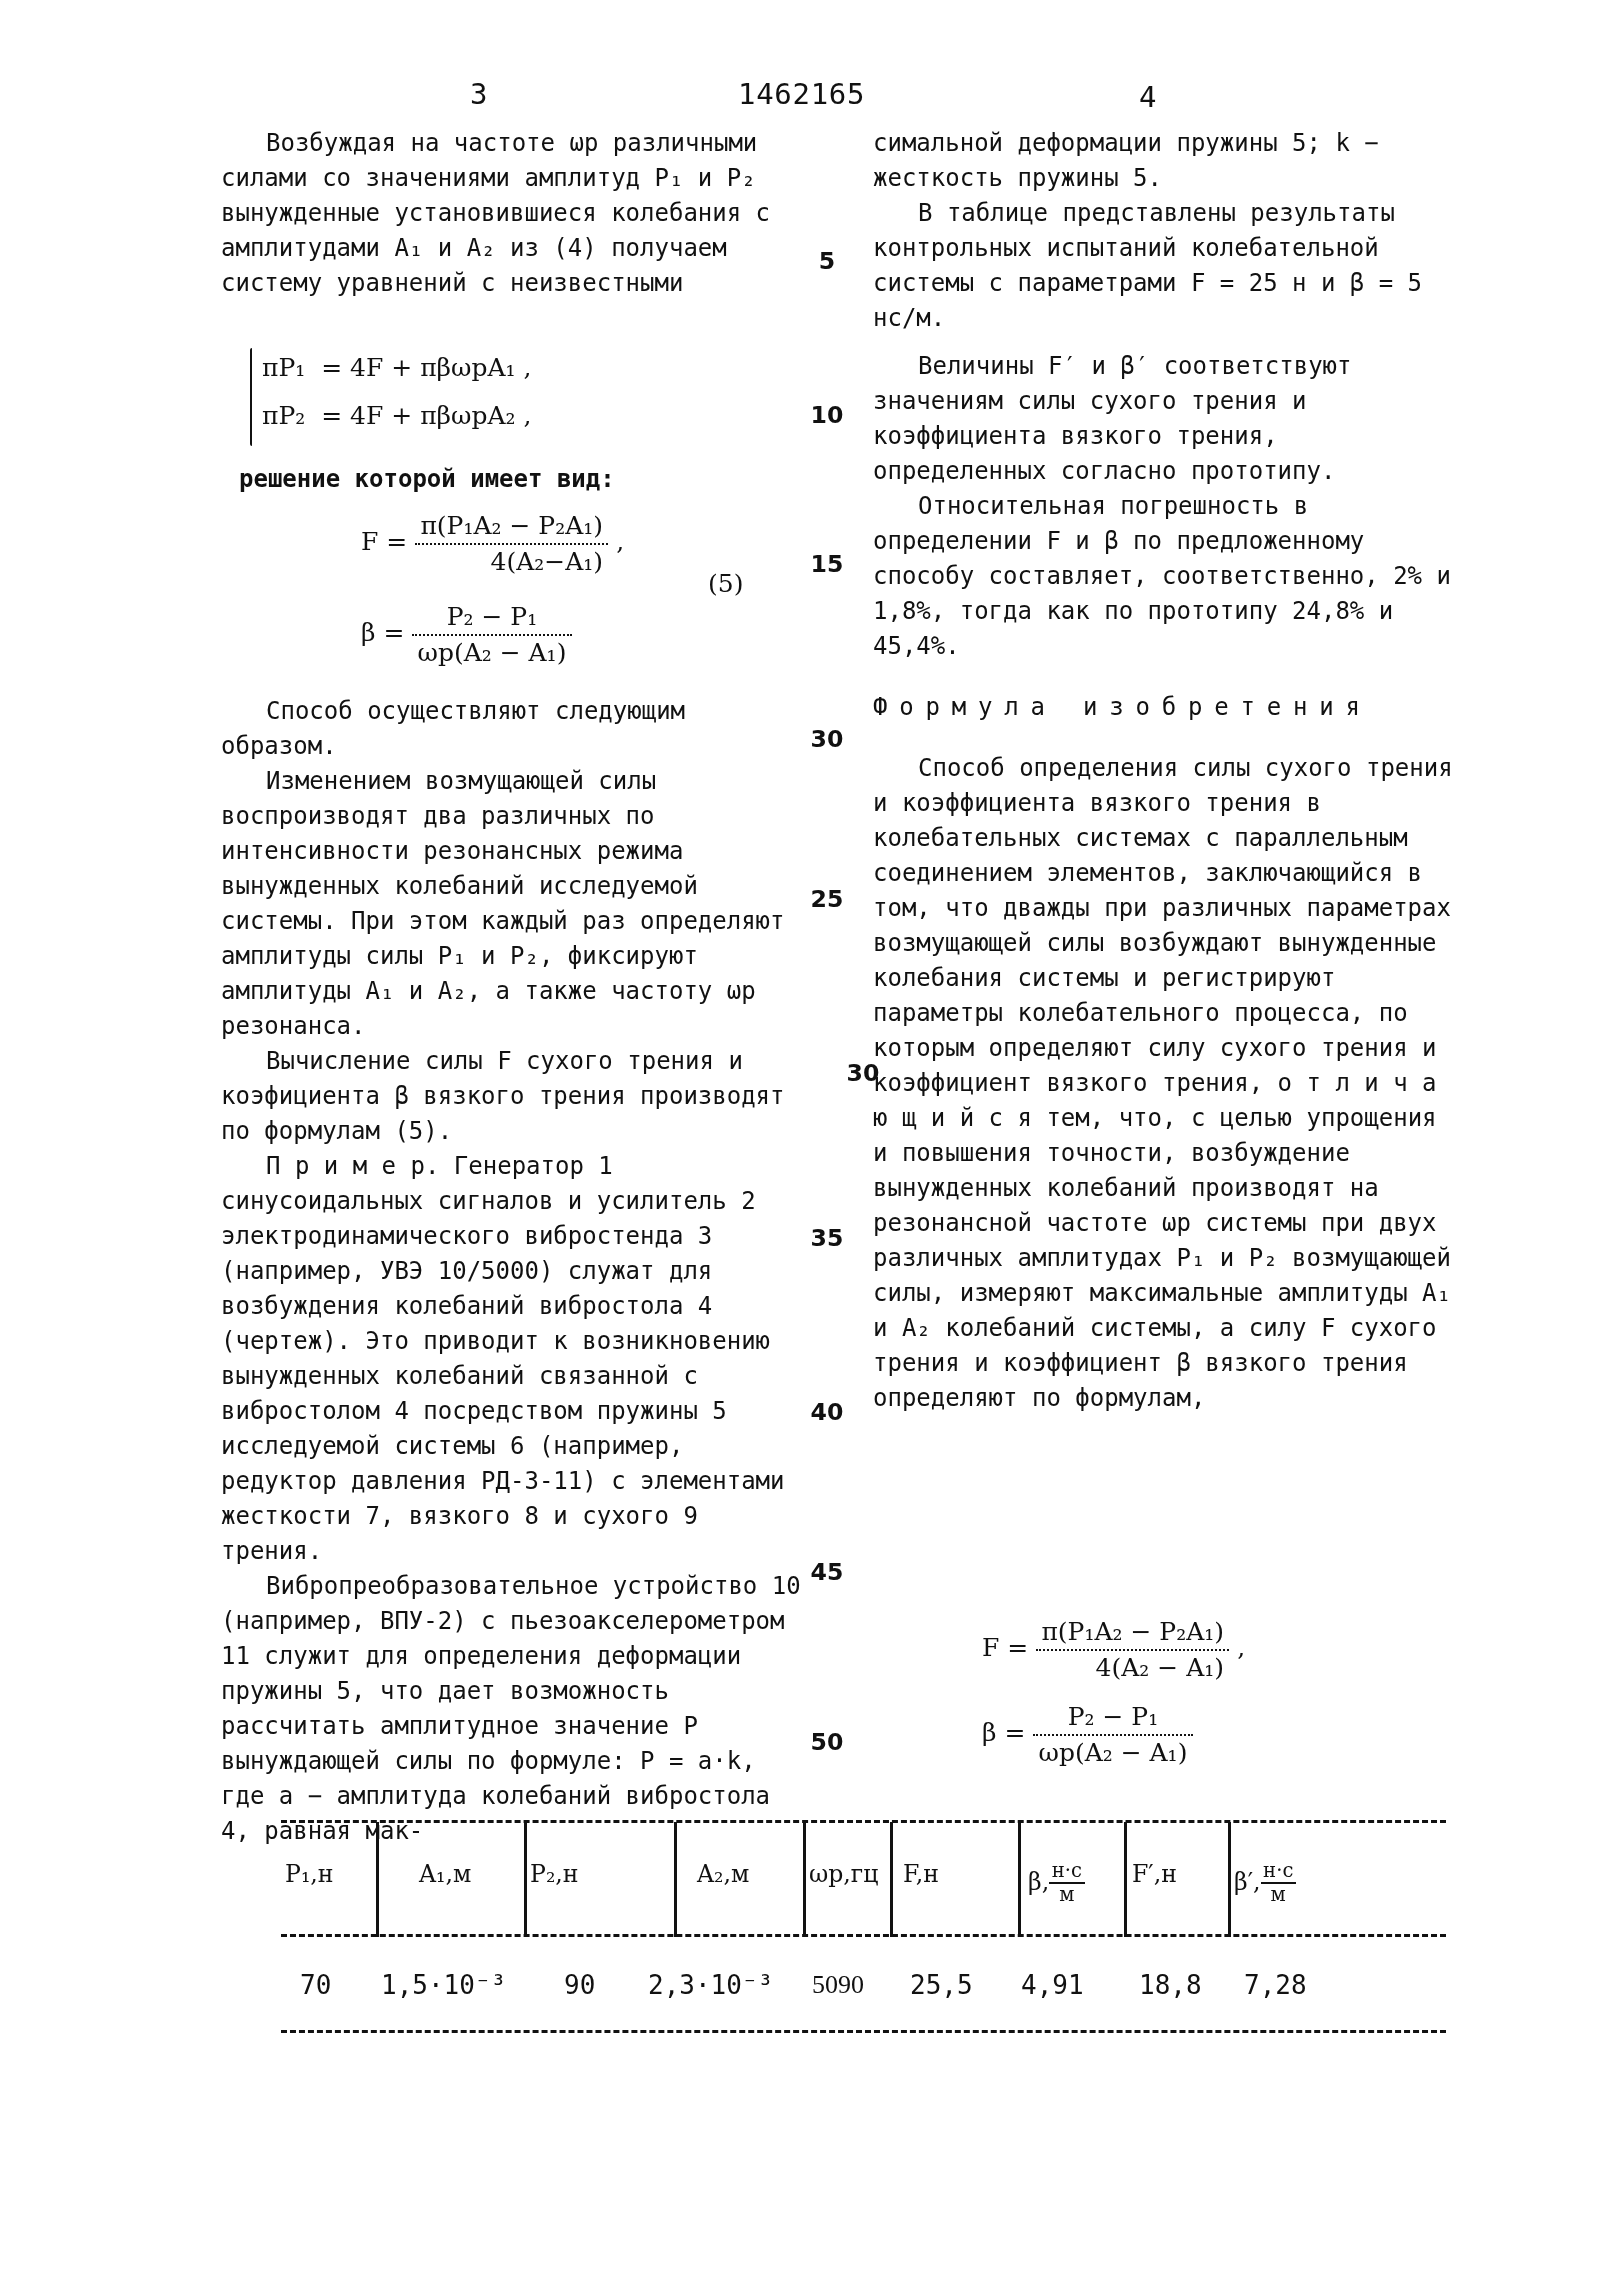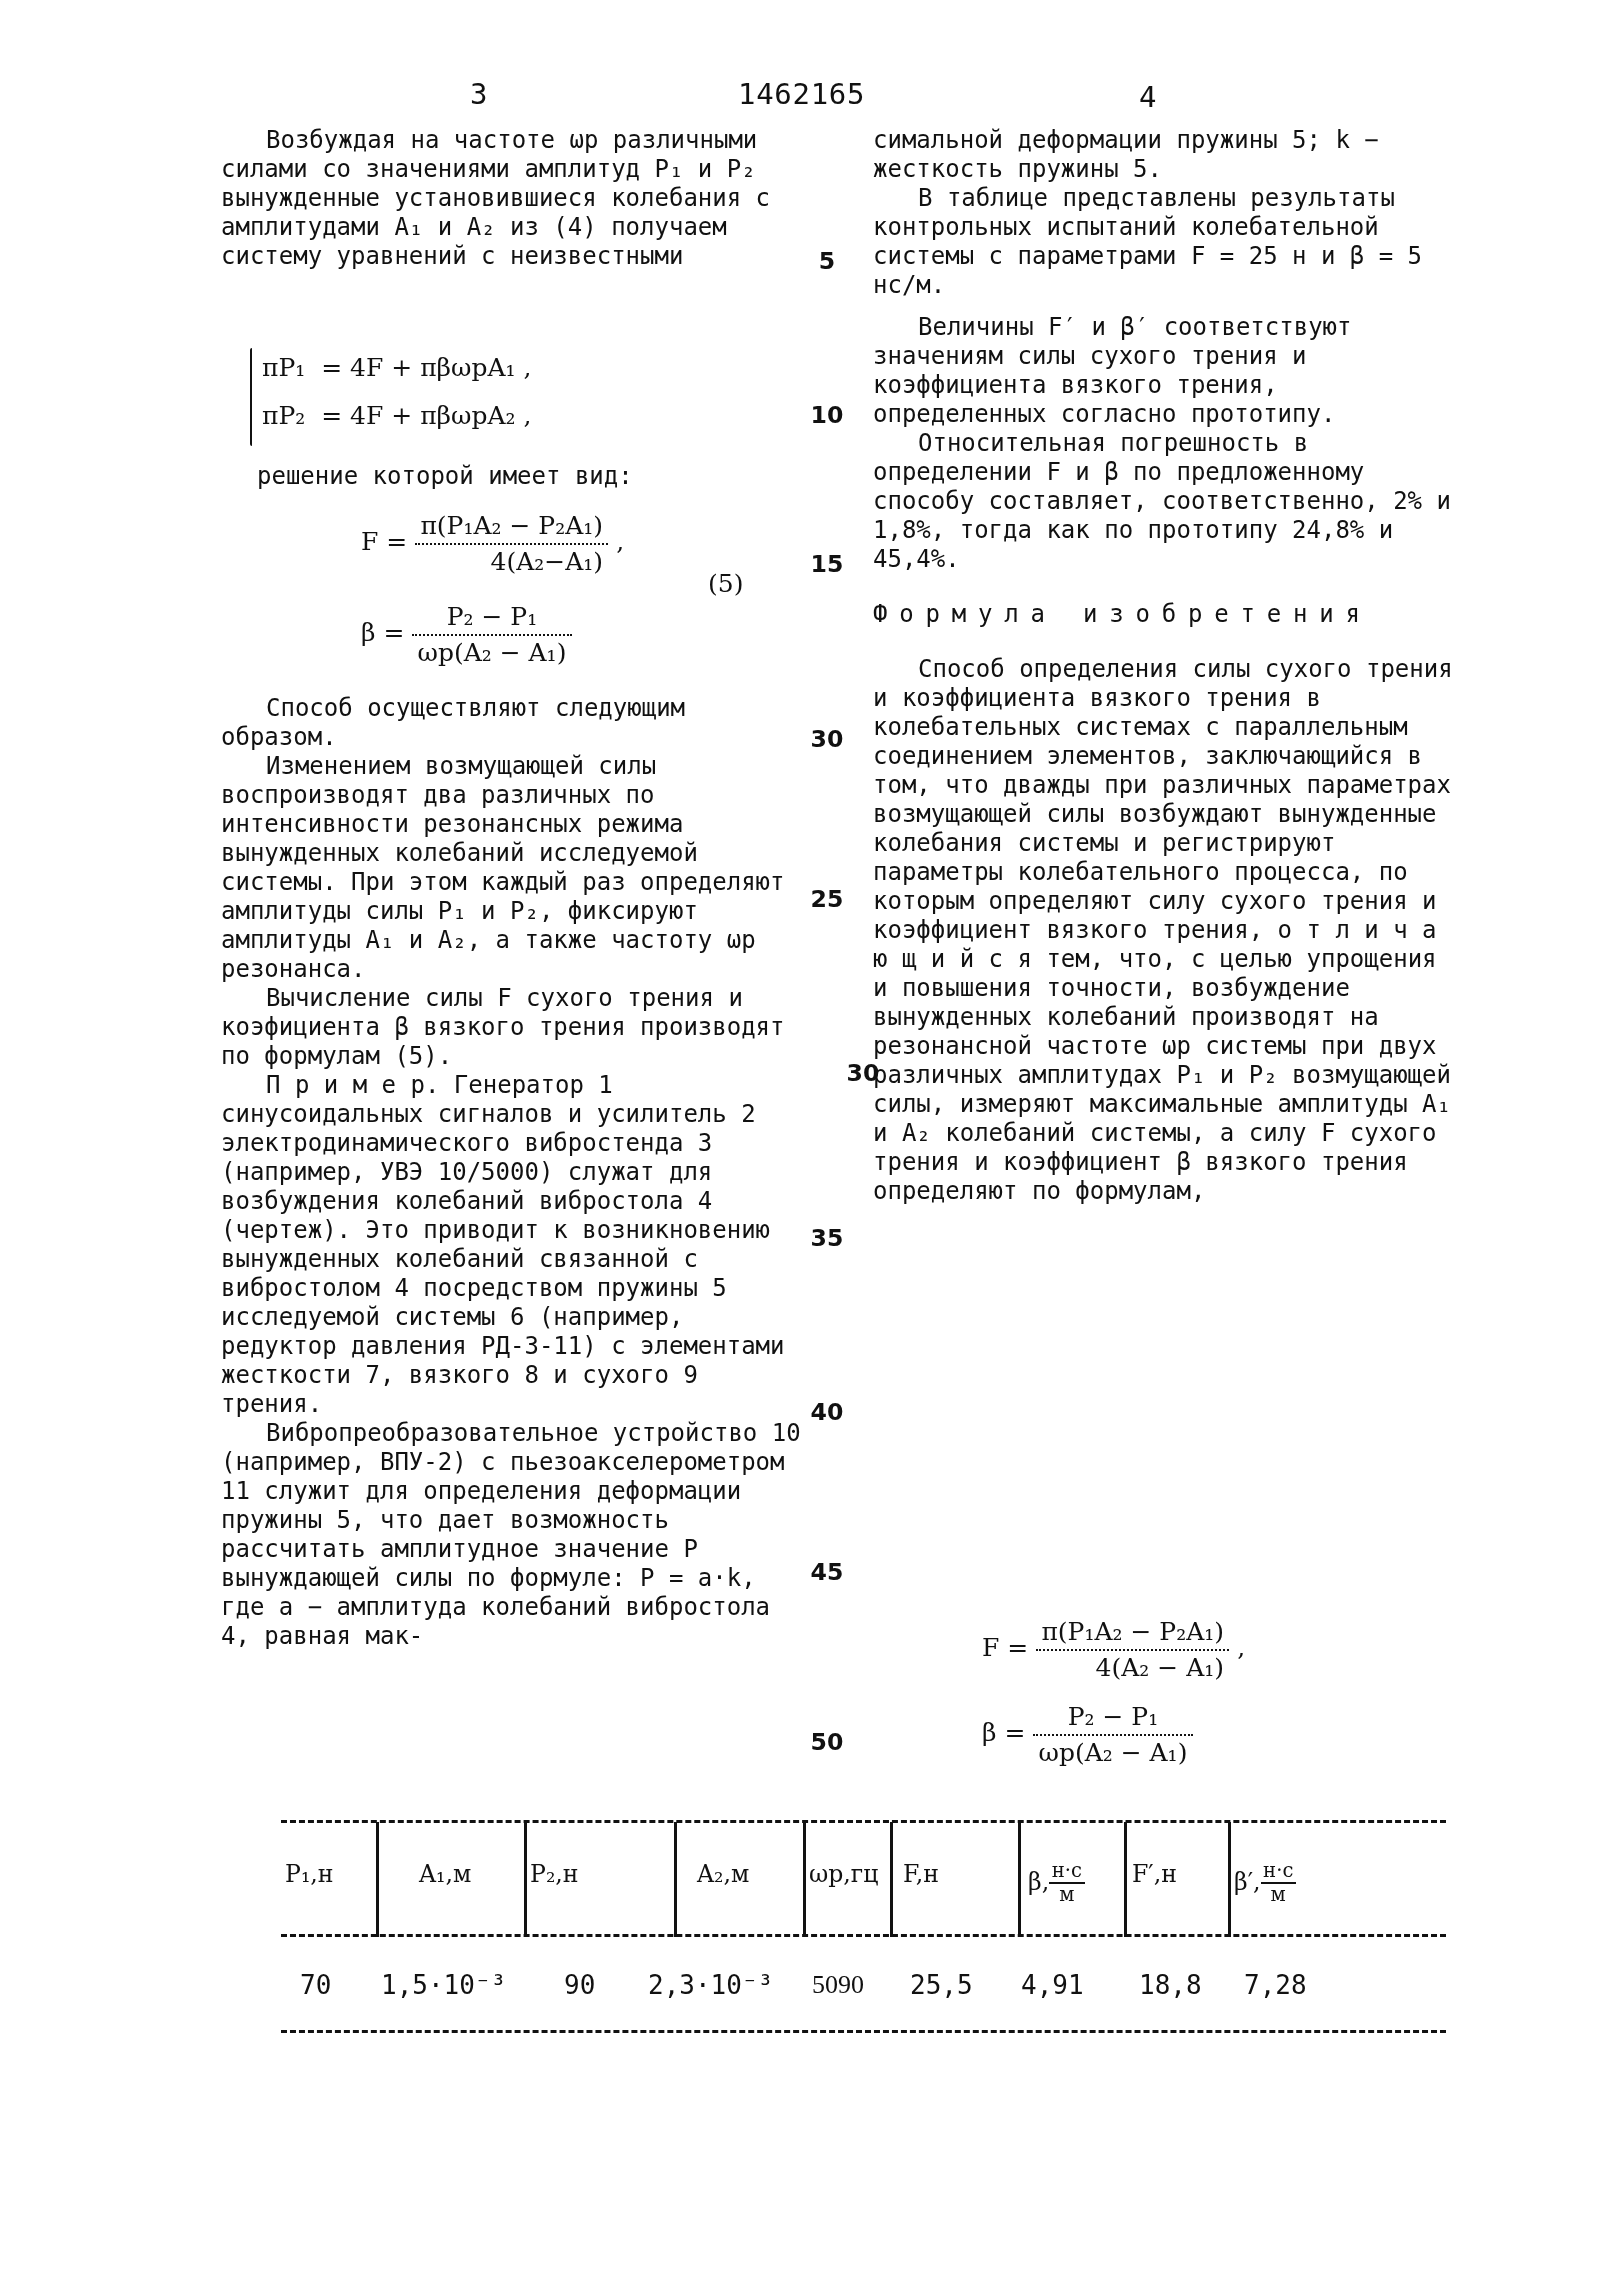--- a/index.html
+++ b/index.html
@@ -1,20 +1,20 @@
 <!DOCTYPE html>
 <html style="font-size:10.5px"><head>
 <meta charset="utf-8">
 <style>
   html, body { margin: 0; padding: 0; background: #ffffff; }
   body { width: 1623px; height: 2295px; position: relative; overflow: hidden;
          font-family: "DejaVu Sans Mono", "Liberation Mono", monospace; color: #111; }
   .abs { position: absolute; }
   .hdr { font-size: 29px; letter-spacing: 0.7px; }
-  .col { position: absolute; width: 589px; font-size: 24px; line-height: 29px; }
+  .col { position: absolute; width: 589px; font-size: 24px; line-height: 35px; }
   .col p { margin: 0; }
   .ind { text-indent: 45px; }
   .gap { height: 13px; }
   .ln { position: absolute; left: 804px; font-size: 23.6px; font-weight: bold; width: 46px; text-align: center;
         font-family: "DejaVu Sans", sans-serif; }
   .math { font-family: "DejaVu Serif", "Liberation Serif", serif; font-size: 25px; }
   .frac { display: inline-block; vertical-align: middle; text-align: center; }
   .frac .num { display: block; padding: 0 5.2px 2.6px; border-bottom: 2px dotted #111; }
   .frac .den { display: block; padding: 2.6px 5.2px 0; text-align: right; }
   .brace { position: absolute; border-left: 2px solid #111; border-radius: 19.6px 0 0 19.6px; }
@@ -39,21 +39,21 @@
 </div>
 
 <div class="brace" style="left:250px; top:348px; height:98px;"></div>
 <div class="abs math" style="left:262px; top:353px;">
   <span>πP₁</span>&nbsp;&nbsp;<span>= 4F + πβωрA₁ ,</span>
 </div>
 <div class="abs math" style="left:262px; top:401px;">
   <span>πP₂</span>&nbsp;&nbsp;<span>= 4F + πβωрA₂ ,</span>
 </div>
 
-<div class="abs col" style="left:257px; top:462px;">решение которой имеет вид:</div>
+<div class="abs col" style="left:239px; top:462px;font-weight:bold;">решение которой имеет вид:</div>
 
 <div class="abs math" style="left:361px; top:511px;">
   <span>F =</span>
   <span class="frac">
     <span class="num">π(P₁A₂ − P₂A₁)</span>
     <span class="den">4(A₂−A₁)</span>
   </span>
   <span>,</span>
 </div>
 <div class="abs math" style="left:708px; top:569px;">(5)</div>

